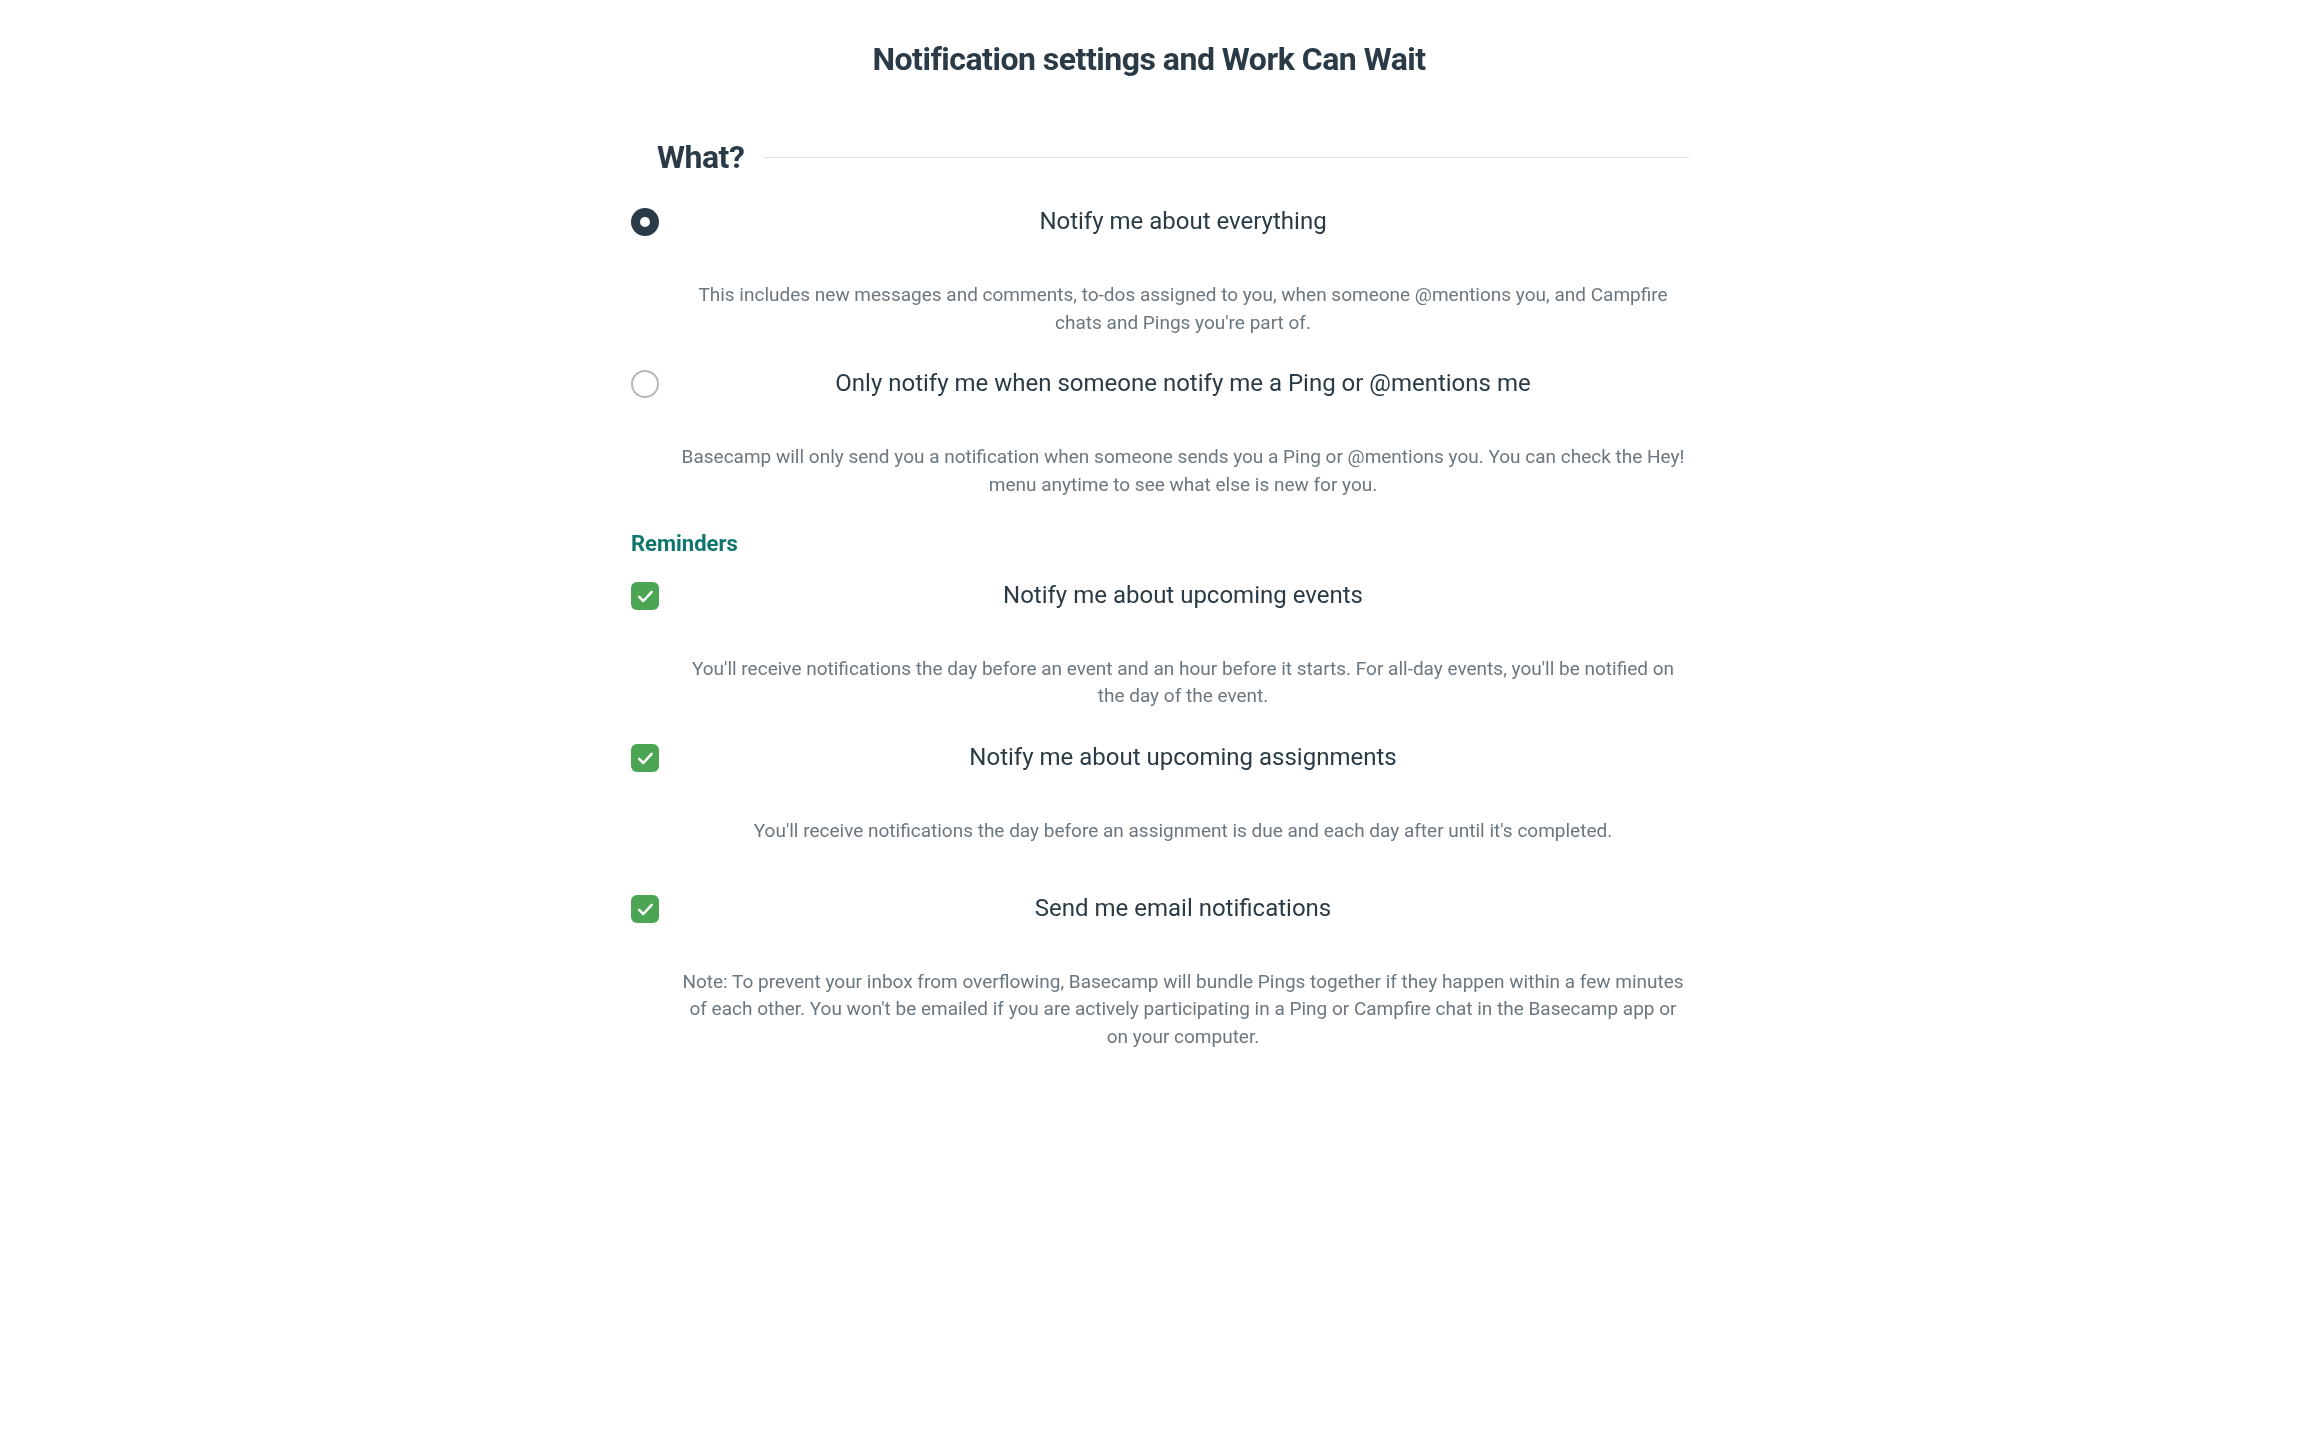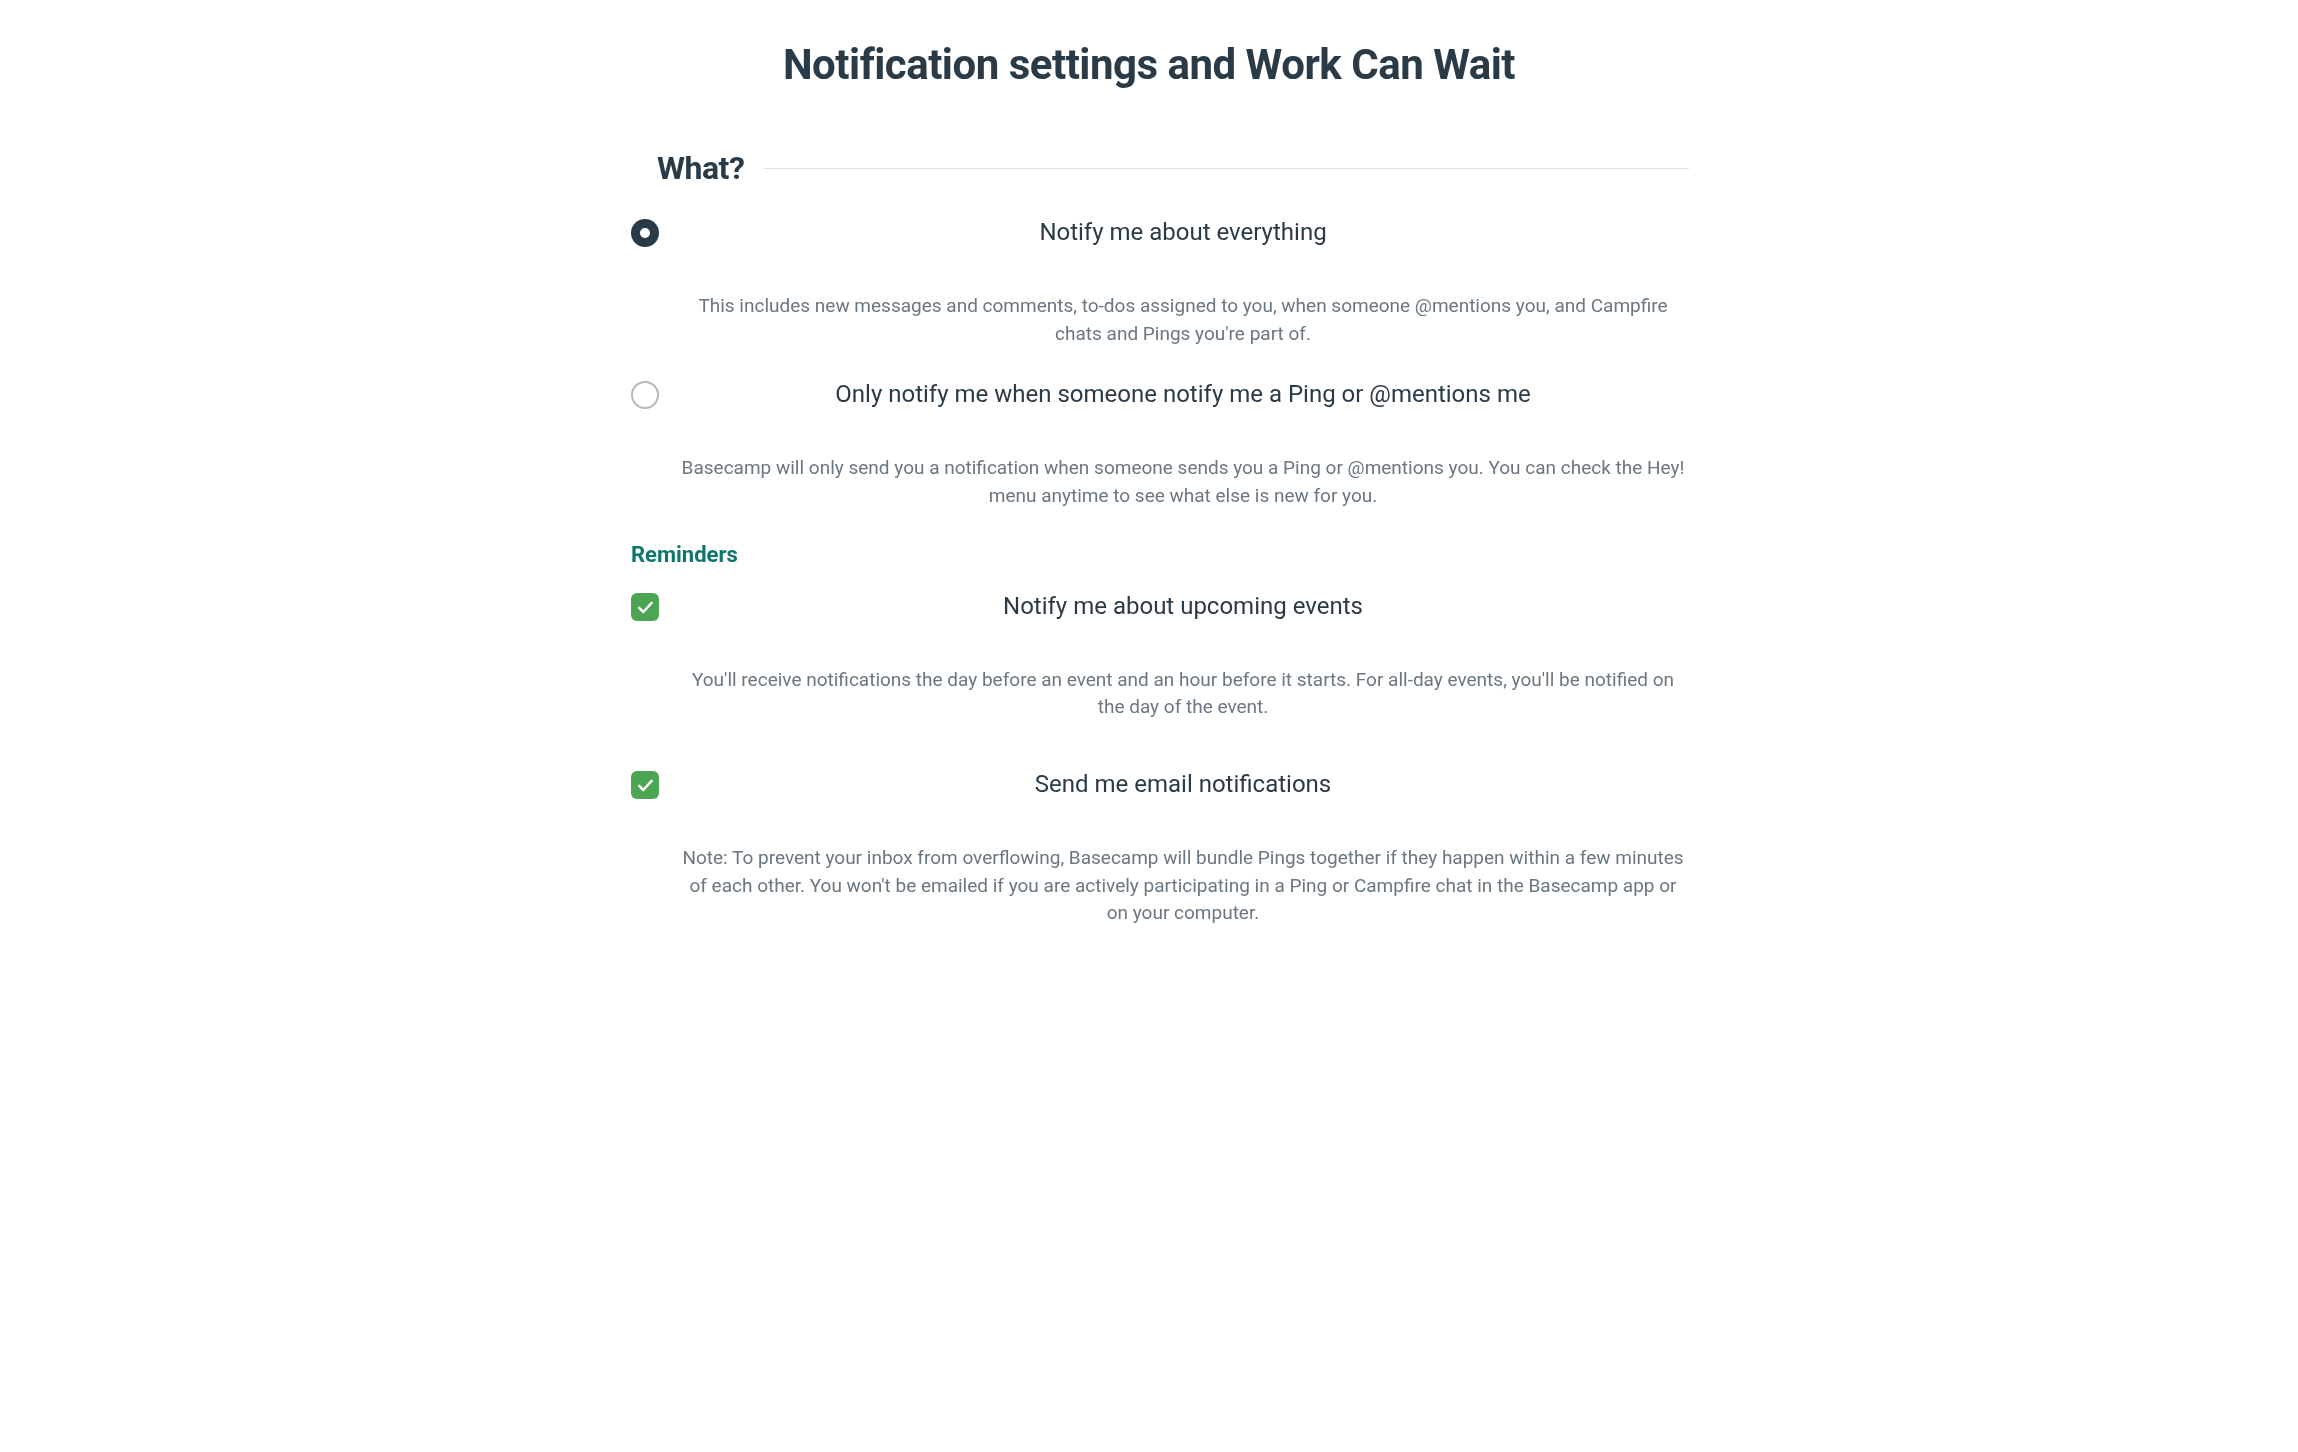--- a/index.html
+++ b/index.html
@@ -15,21 +15,21 @@
       padding: 40px 20px;
     }
     
     .container {
       max-width: 1080px;
       margin: 0 auto;
     }
     
     .page-title {
       text-align: center;
-      font-size: 42px;
+      font-size: 32px;
       font-weight: 700;
       color: #2a3b47;
       margin-bottom: 60px;
       letter-spacing: -0.5px;
     }
     
     .section-header {
       display: flex;
       align-items: center;
       margin-bottom: 30px;
@@ -185,31 +185,44 @@
               <polyline points="5 13 10 18 20 7"></polyline>
             </svg>
         </div>
       </div>
       <div class="option-content">
         <div class="option-title">Notify me about upcoming events</div>
         <div class="option-description">You'll receive notifications the day before an event and an hour before it starts. For all-day events, you'll be notified on the day of the event.</div>
       </div>
     </div>
 
-  </div>
-
-  <div class="section-block">
-
     <div class="option-row">
       <div class="option-control">
         <div class="checkbox">
           <svg viewBox="0 0 24 24">
               <polyline points="5 13 10 18 20 7"></polyline>
             </svg>
         </div>
       </div>
       <div class="option-content">
+        <div class="option-title">Notify me about upcoming assignments</div>
+        <div class="option-description">You'll receive notifications the day before an assignment is due and each day after until it's completed.</div>
+      </div>
+    </div>
+  </div>
+
+  <div class="section-block">
+
+    <div class="option-row">
+      <div class="option-control">
+        <div class="checkbox">
+          <svg viewBox="0 0 24 24">
+              <polyline points="5 13 10 18 20 7"></polyline>
+            </svg>
+        </div>
+      </div>
+      <div class="option-content">
         <div class="option-title">Send me email notifications</div>
         <div class="option-description">Note: To prevent your inbox from overflowing, Basecamp will bundle Pings together if they happen within a few minutes of each other. You won't be emailed if you are actively participating in a Ping or Campfire chat in the Basecamp app or on your computer.</div>
       </div>
     </div>
   </div>
 </div>
 
 </body></html>

